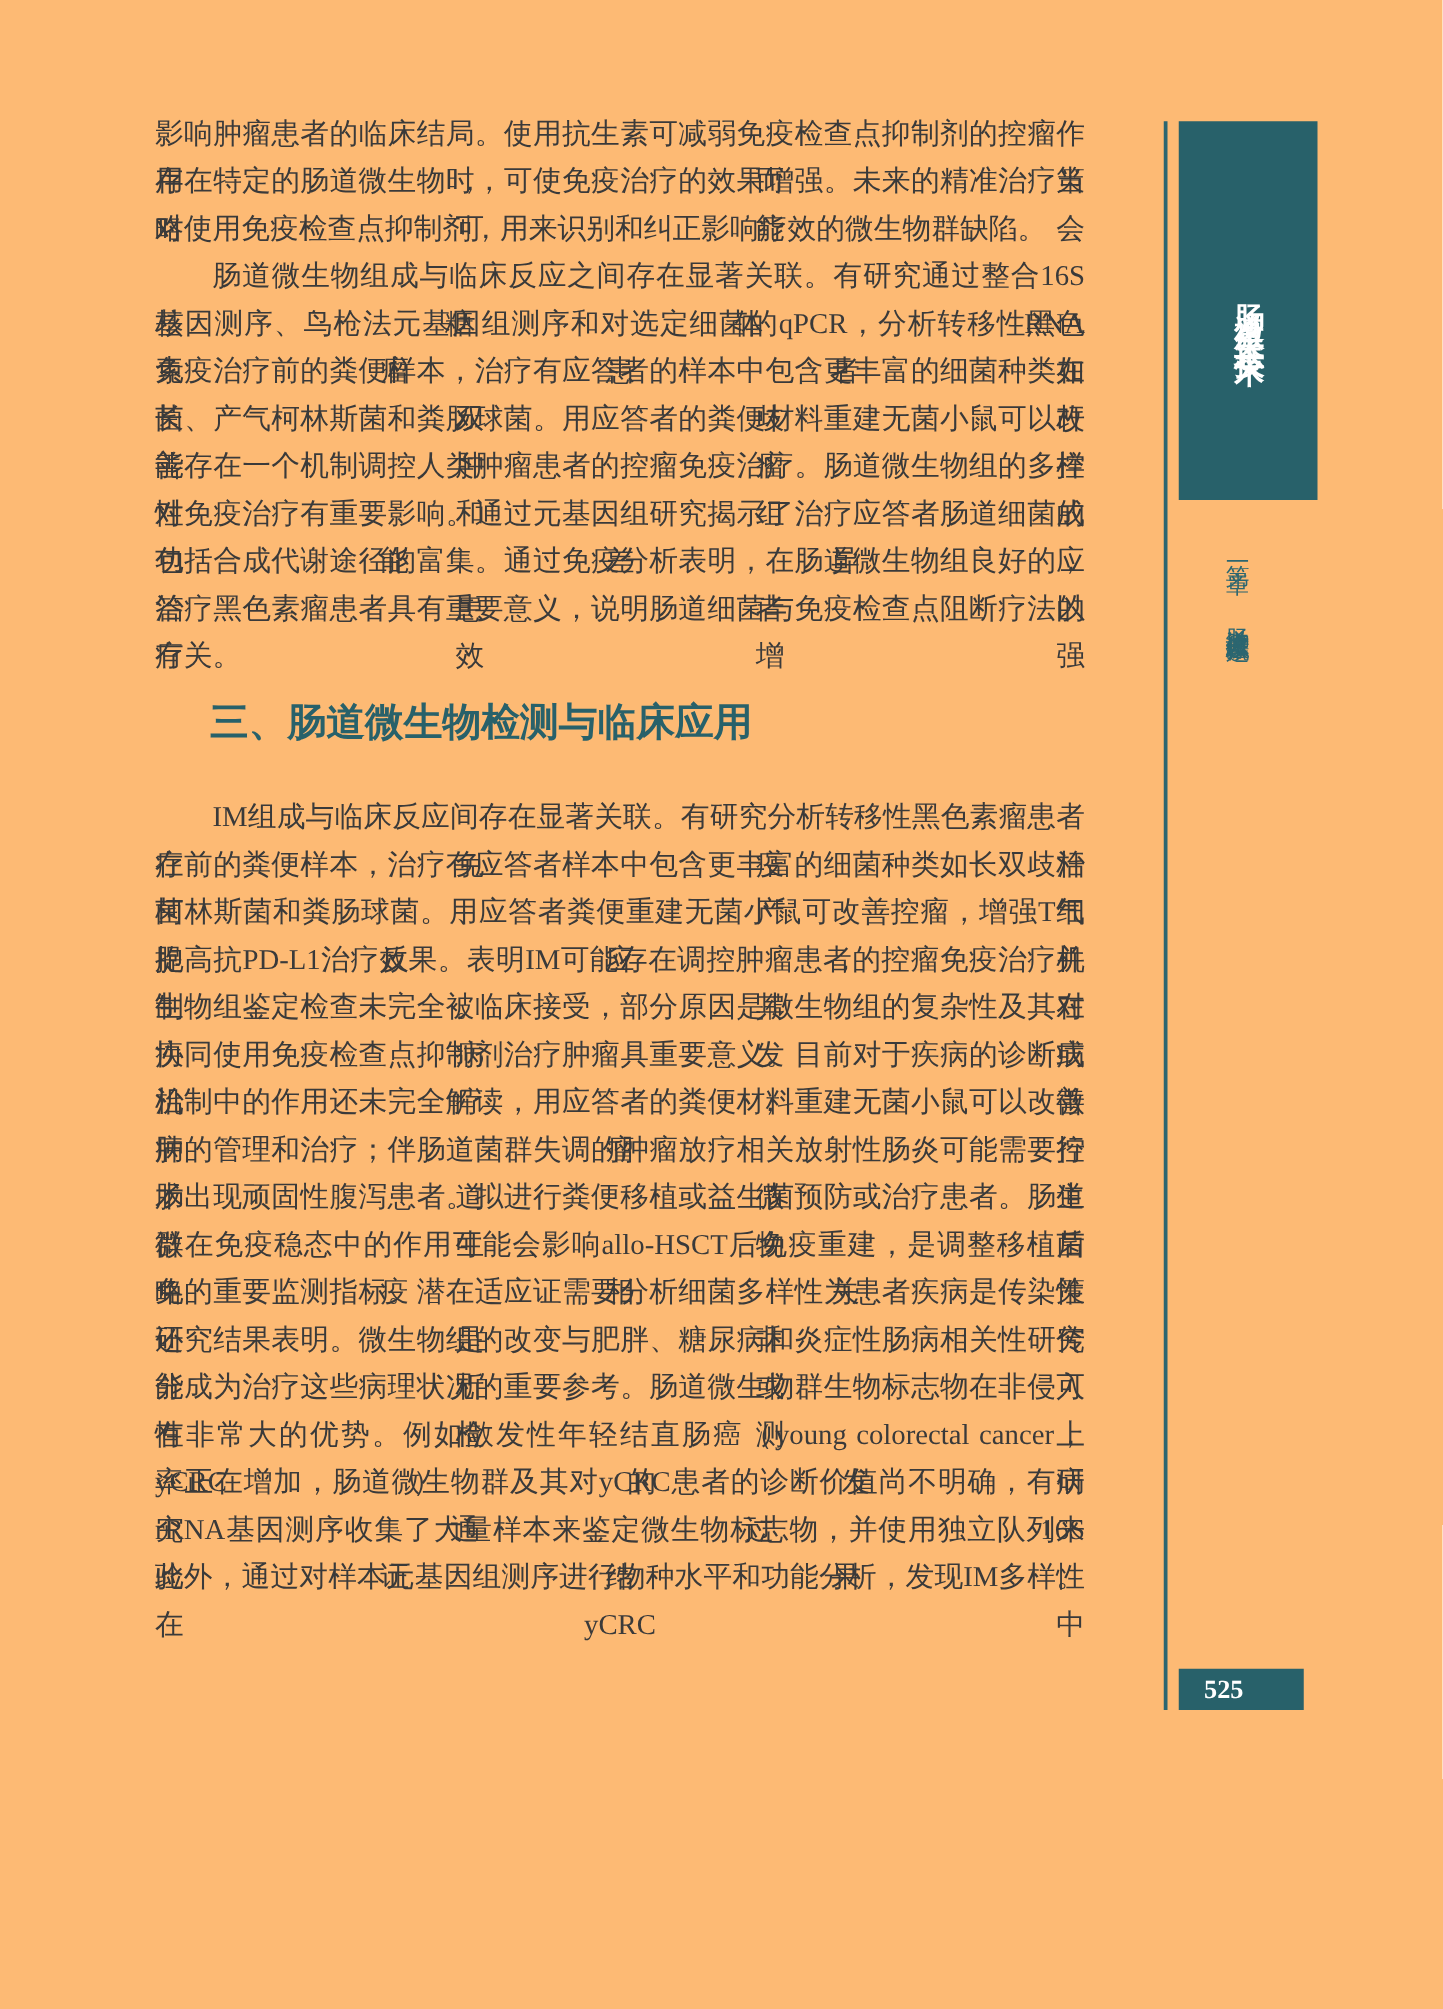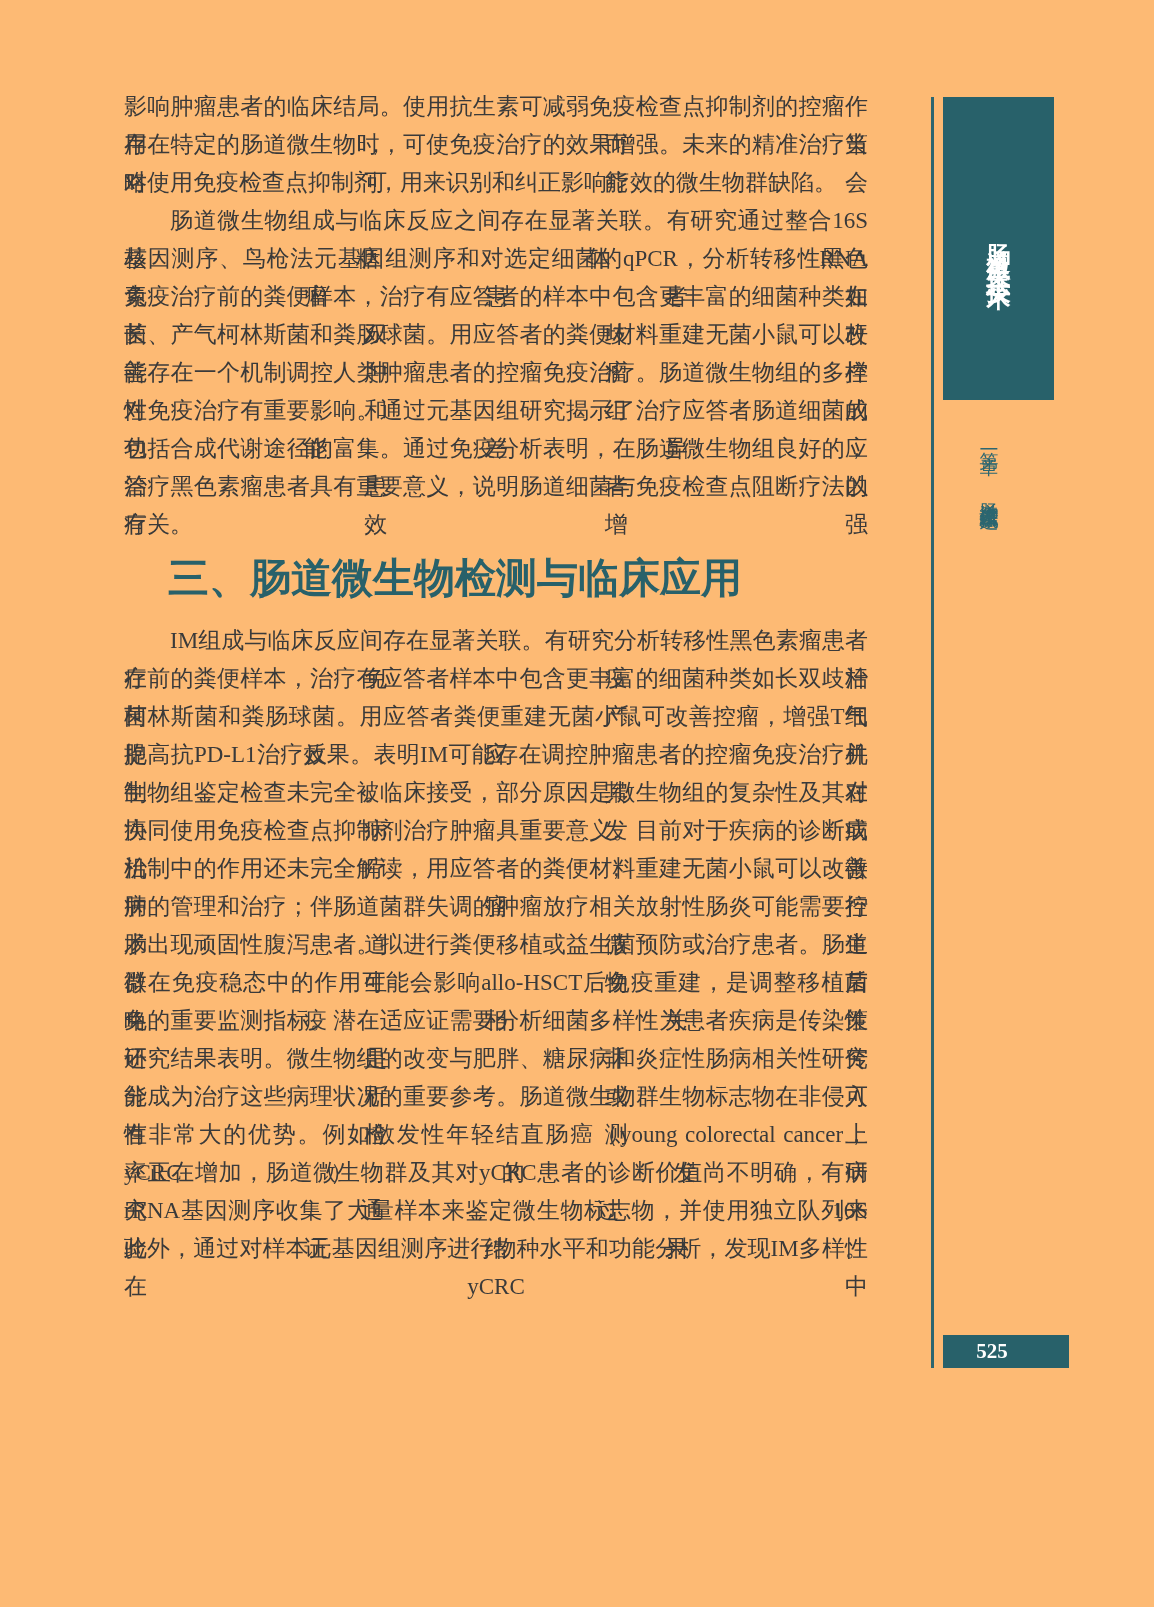--- a/index.html
+++ b/index.html
@@ -19,23 +19,23 @@
   .line {
     height:38px; line-height:38px;
     font-size:23px;
     text-align:justify;
     
     text-align-last:justify;
   }
   .line.indent { text-indent:2em; }
   .line.last { text-align-last:left; }
   .section-heading {
-    margin:12px 0 22px 44px;
+    margin:12px 0 35px 44px;
     line-height:44px; height:44px;
-    font-size:41px; font-weight:bold;
+    font-size:31px; font-weight:bold;
     color:#28616a;
   }
   
   .side-rule {
     position:absolute; left:931px; top:97px;
     width:3px; height:1271px;
     background:#2c6670;
   }
   .side-tab {
     position:absolute; left:943px; top:97px;
@@ -55,21 +55,21 @@
     position:absolute; left:976px; top:437px;
     writing-mode:vertical-rl; text-orientation:upright;
     color:#2c6670;
     font-size:19px;
     letter-spacing:2px;
     font-family:"Liberation Serif","DejaVu Serif",serif;
   }
   .chapter-vert .chapter-title { margin-top:22px; letter-spacing:1px; }
   .page-num-box {
     position:absolute; left:943px; top:1335px;
-    width:126px; height:33px;
+    width:100px; height:33px;
     background:#28616a;
     display:flex; align-items:center; justify-content:center;
     padding-right:0;
   }
   .page-num-box span {
     color:#ffffff; font-weight:bold; font-size:21px;
     font-family:"Liberation Serif","DejaVu Serif",serif;
     transform:translateX(-14px);
   }
 </style>

